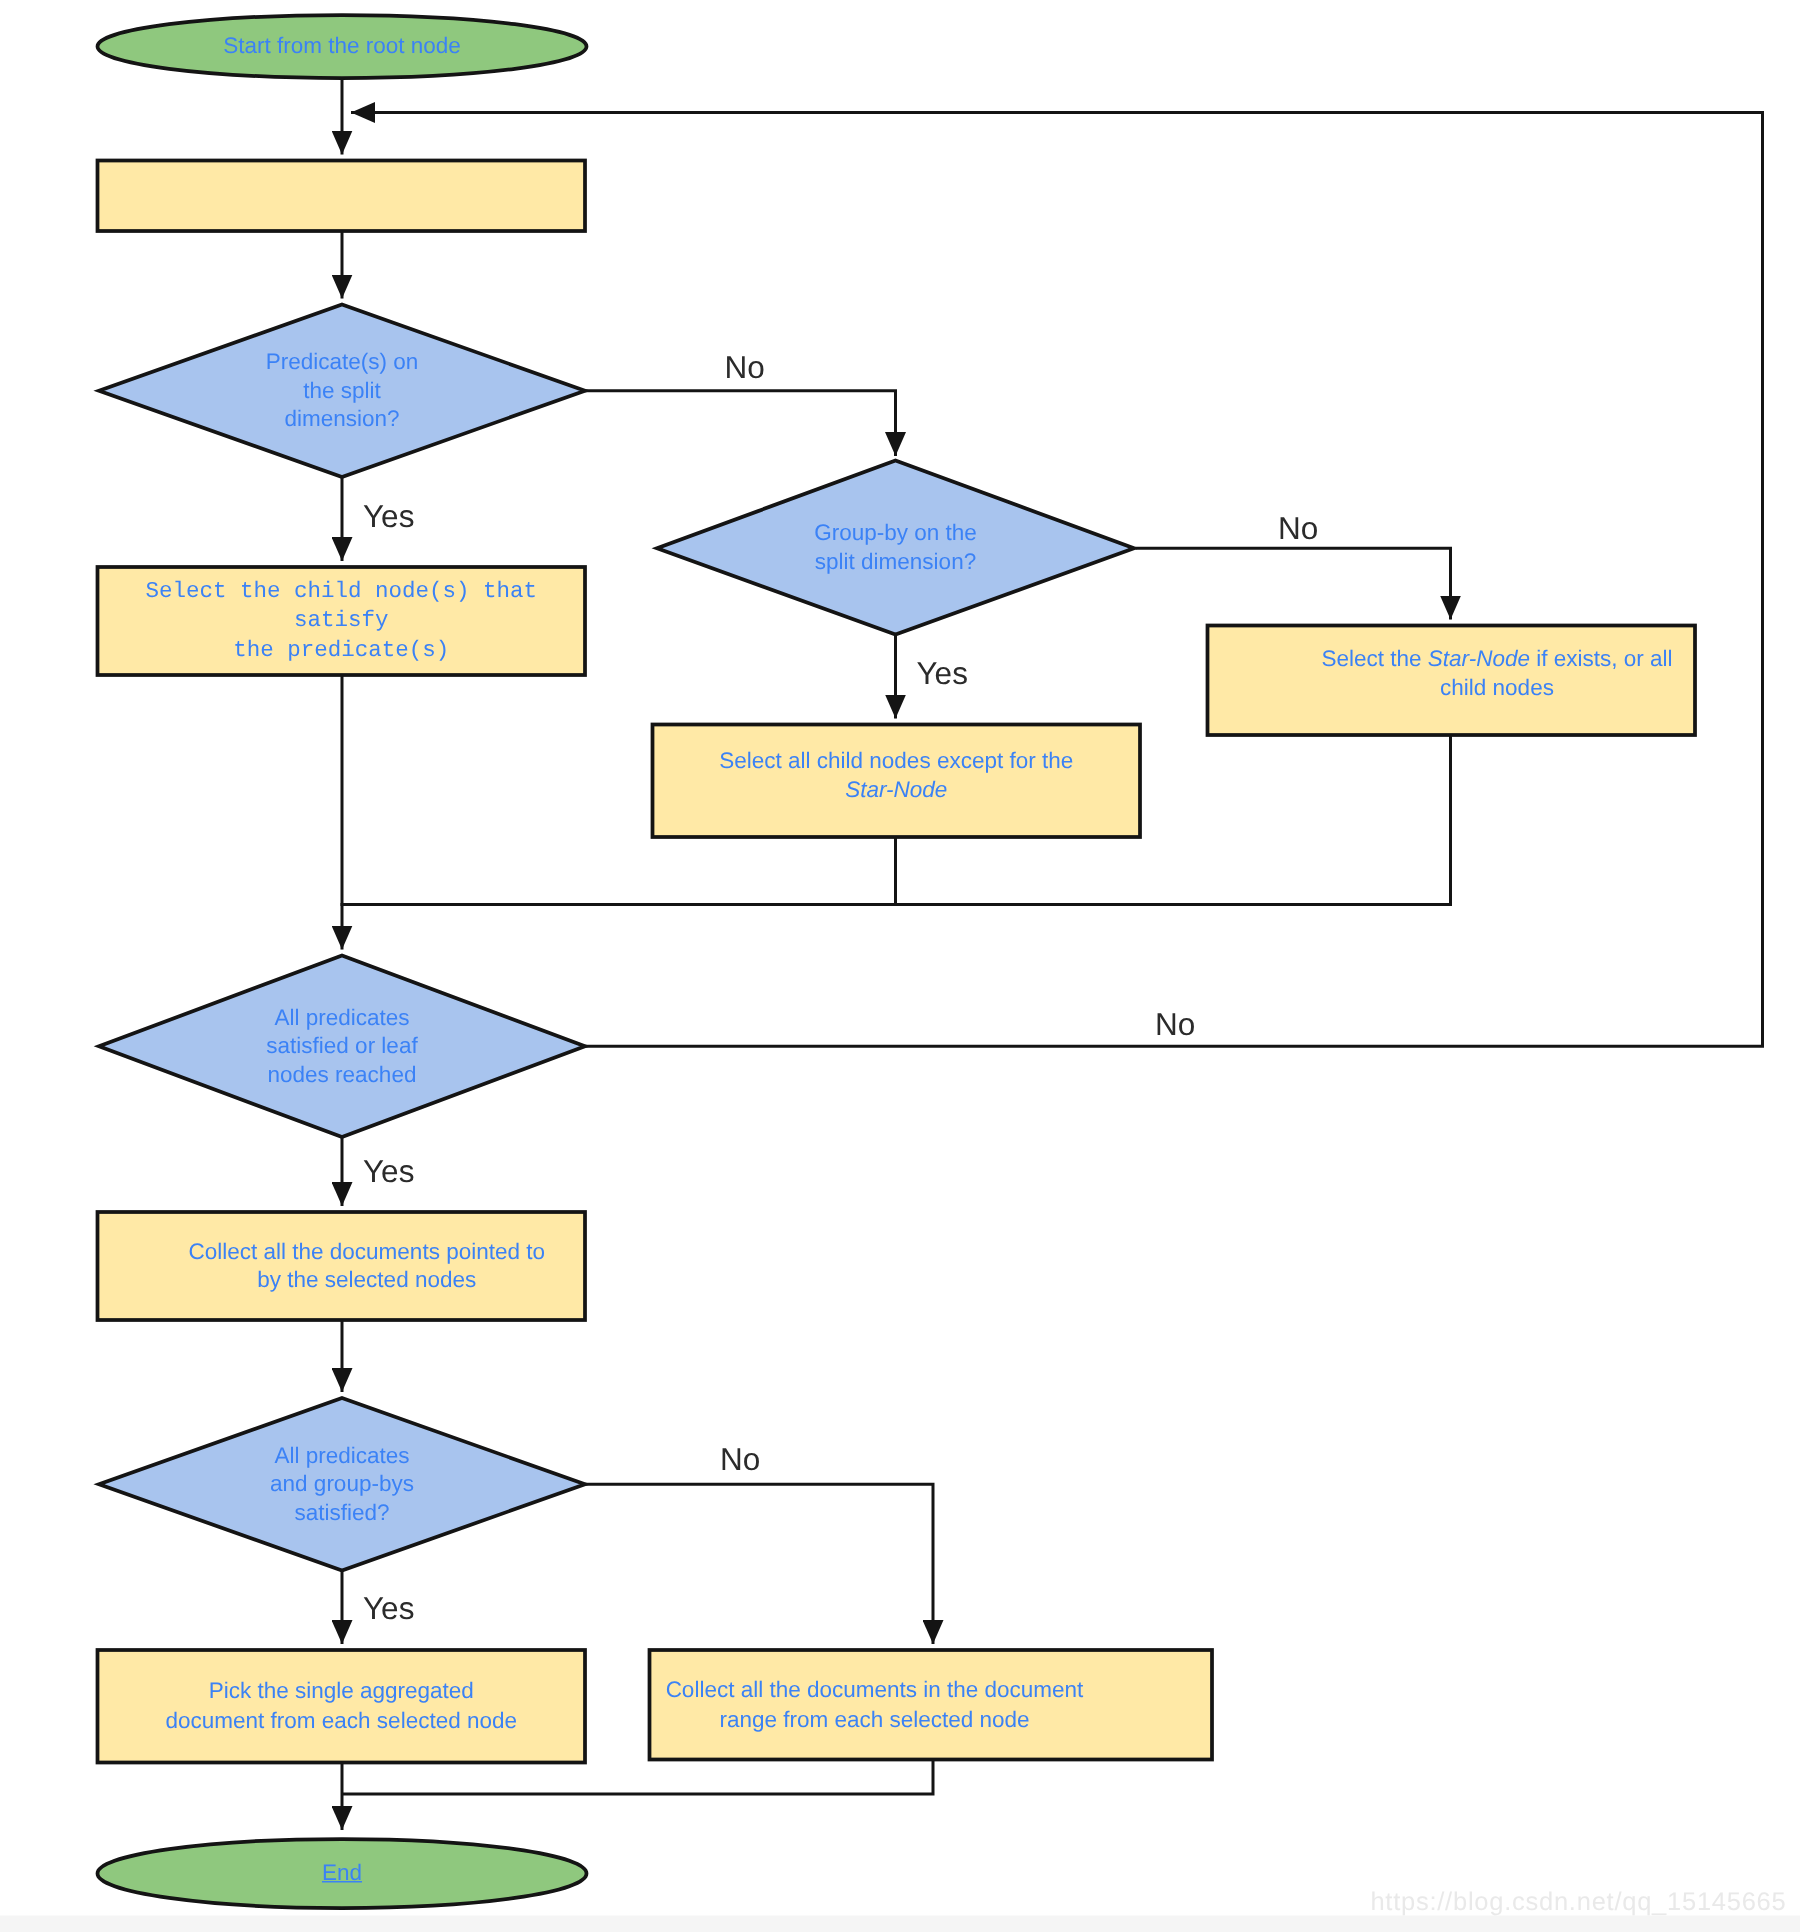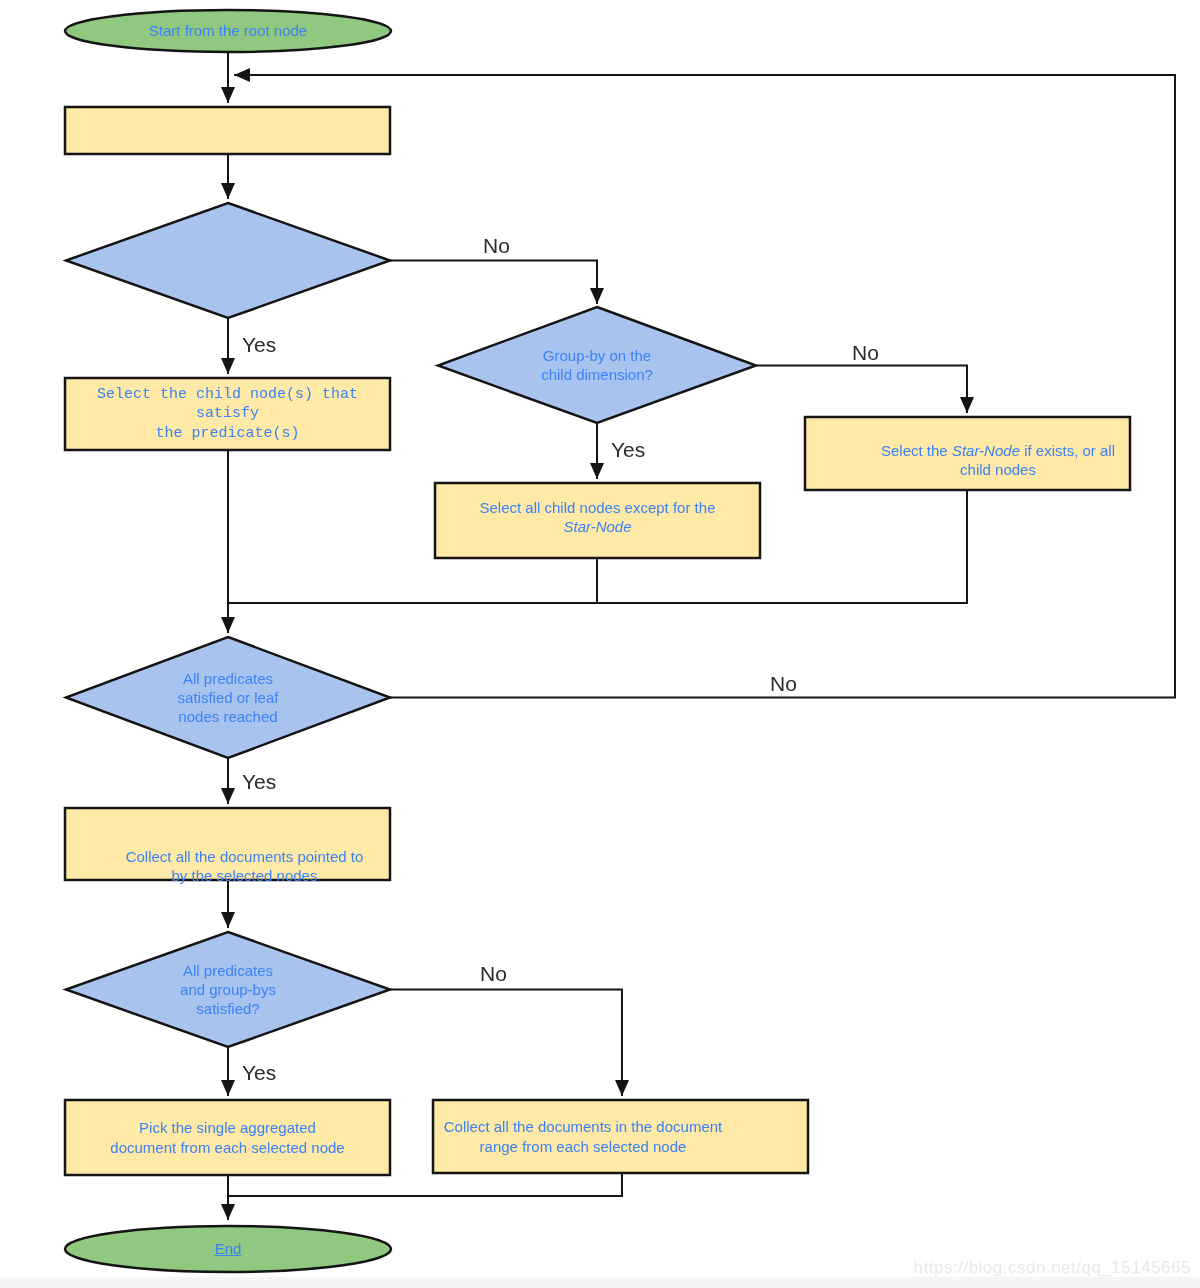--- a/index.html
+++ b/index.html
@@ -92,38 +92,41 @@
       <polygon points="228,932 390,989.5 228,1047 66,989.5" fill="#a8c4ee"></polygon>
       <rect x="65" y="1100" width="325" height="75" fill="#ffe9a6"></rect>
       <rect x="433" y="1100" width="375" height="73" fill="#ffe9a6"></rect>
       <ellipse cx="228" cy="1249" rx="163" ry="23" fill="#8fc87e"></ellipse>
     </g>
   </svg>
 
   <div class="node-label" style="left:65px; top:10px; width:326px; height:42px;">Start from the root node</div>
 
 
+  <div class="node-label" style="left:66px; top:203px; width:324px; height:115px;">Predicate(s) on
+the split
+dimension?</div>
 
   <div class="node-label" style="left:65px; top:378px; width:325px; height:72px;font-family:Liberation Mono, monospace;">Select the child node(s) that satisfy
 the predicate(s)</div>
 
   <div class="node-label" style="left:438px; top:307px; width:318px; height:116px;">Group-by on the
-child dimension?</div>
+split dimension?</div>
 
-  <div class="node-label" style="left:805px; top:417px; width:386px; height:73px; display:block; padding-top:24px; box-sizing:border-box;"><span>Select the </span><span class="it">Star-Node</span><span> if exists, or all
+  <div class="node-label" style="left:805px; top:417px; width:386px; height:73px; display:block; padding-top:13px; box-sizing:border-box;"><span>Select the </span><span class="it">Star-Node</span><span> if exists, or all
 child nodes</span></div>
 
   <div class="node-label" style="left:435px; top:483px; width:325px; height:75px; display:block; padding-top:15px; box-sizing:border-box;"><span>Select all child nodes except for the
 </span><span class="it">Star-Node</span><span></span></div>
 
   <div class="node-label" style="left:66px; top:637px; width:324px; height:121px;">All predicates
 satisfied or leaf
 nodes reached</div>
 
-  <div class="node-label" style="left:65px; top:808px; width:359px; height:72px;margin-top:22px;">Collect all the documents pointed to
+  <div class="node-label" style="left:65px; top:808px; width:359px; height:72px;">Collect all the documents pointed to
 by the selected nodes</div>
 
   <div class="node-label" style="left:66px; top:932px; width:324px; height:115px;">All predicates
 and group-bys
 satisfied?</div>
 
   <div class="node-label" style="left:65px; top:1100px; width:325px; height:75px;">Pick the single aggregated
 document from each selected node</div>
 
   <div class="node-label" style="left:433px; top:1100px; width:300px; height:73px;">Collect all the documents in the document

